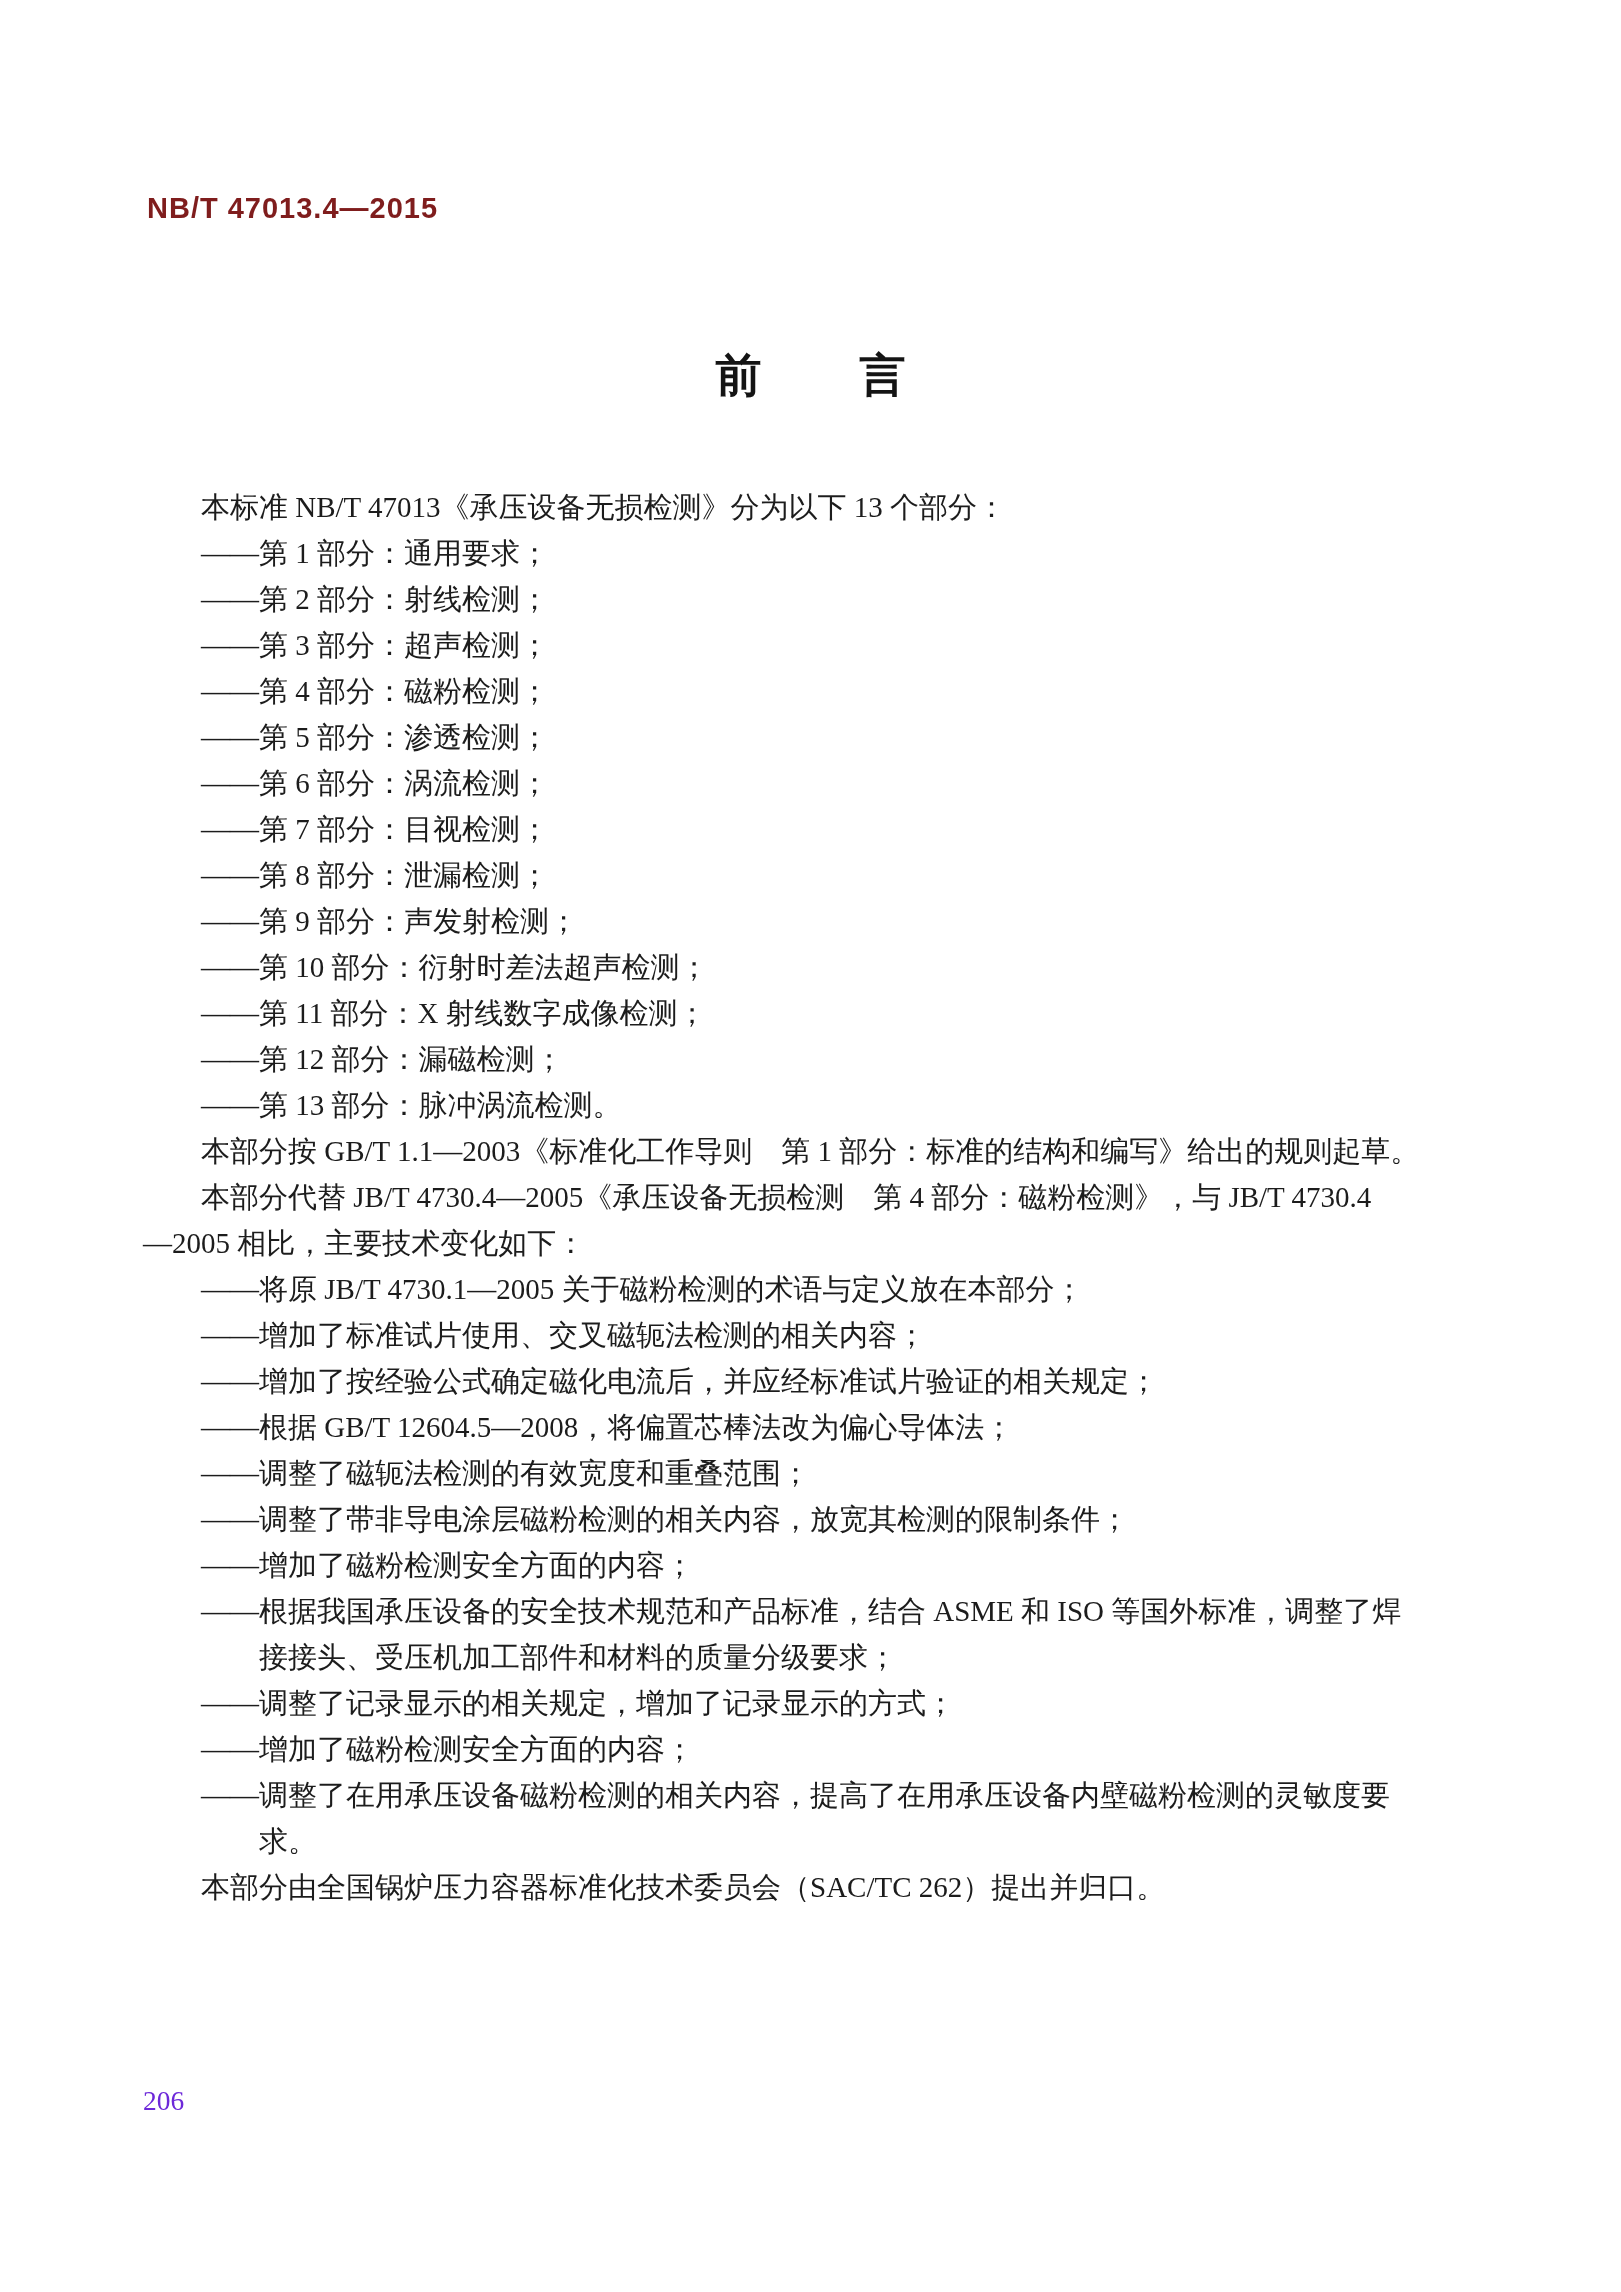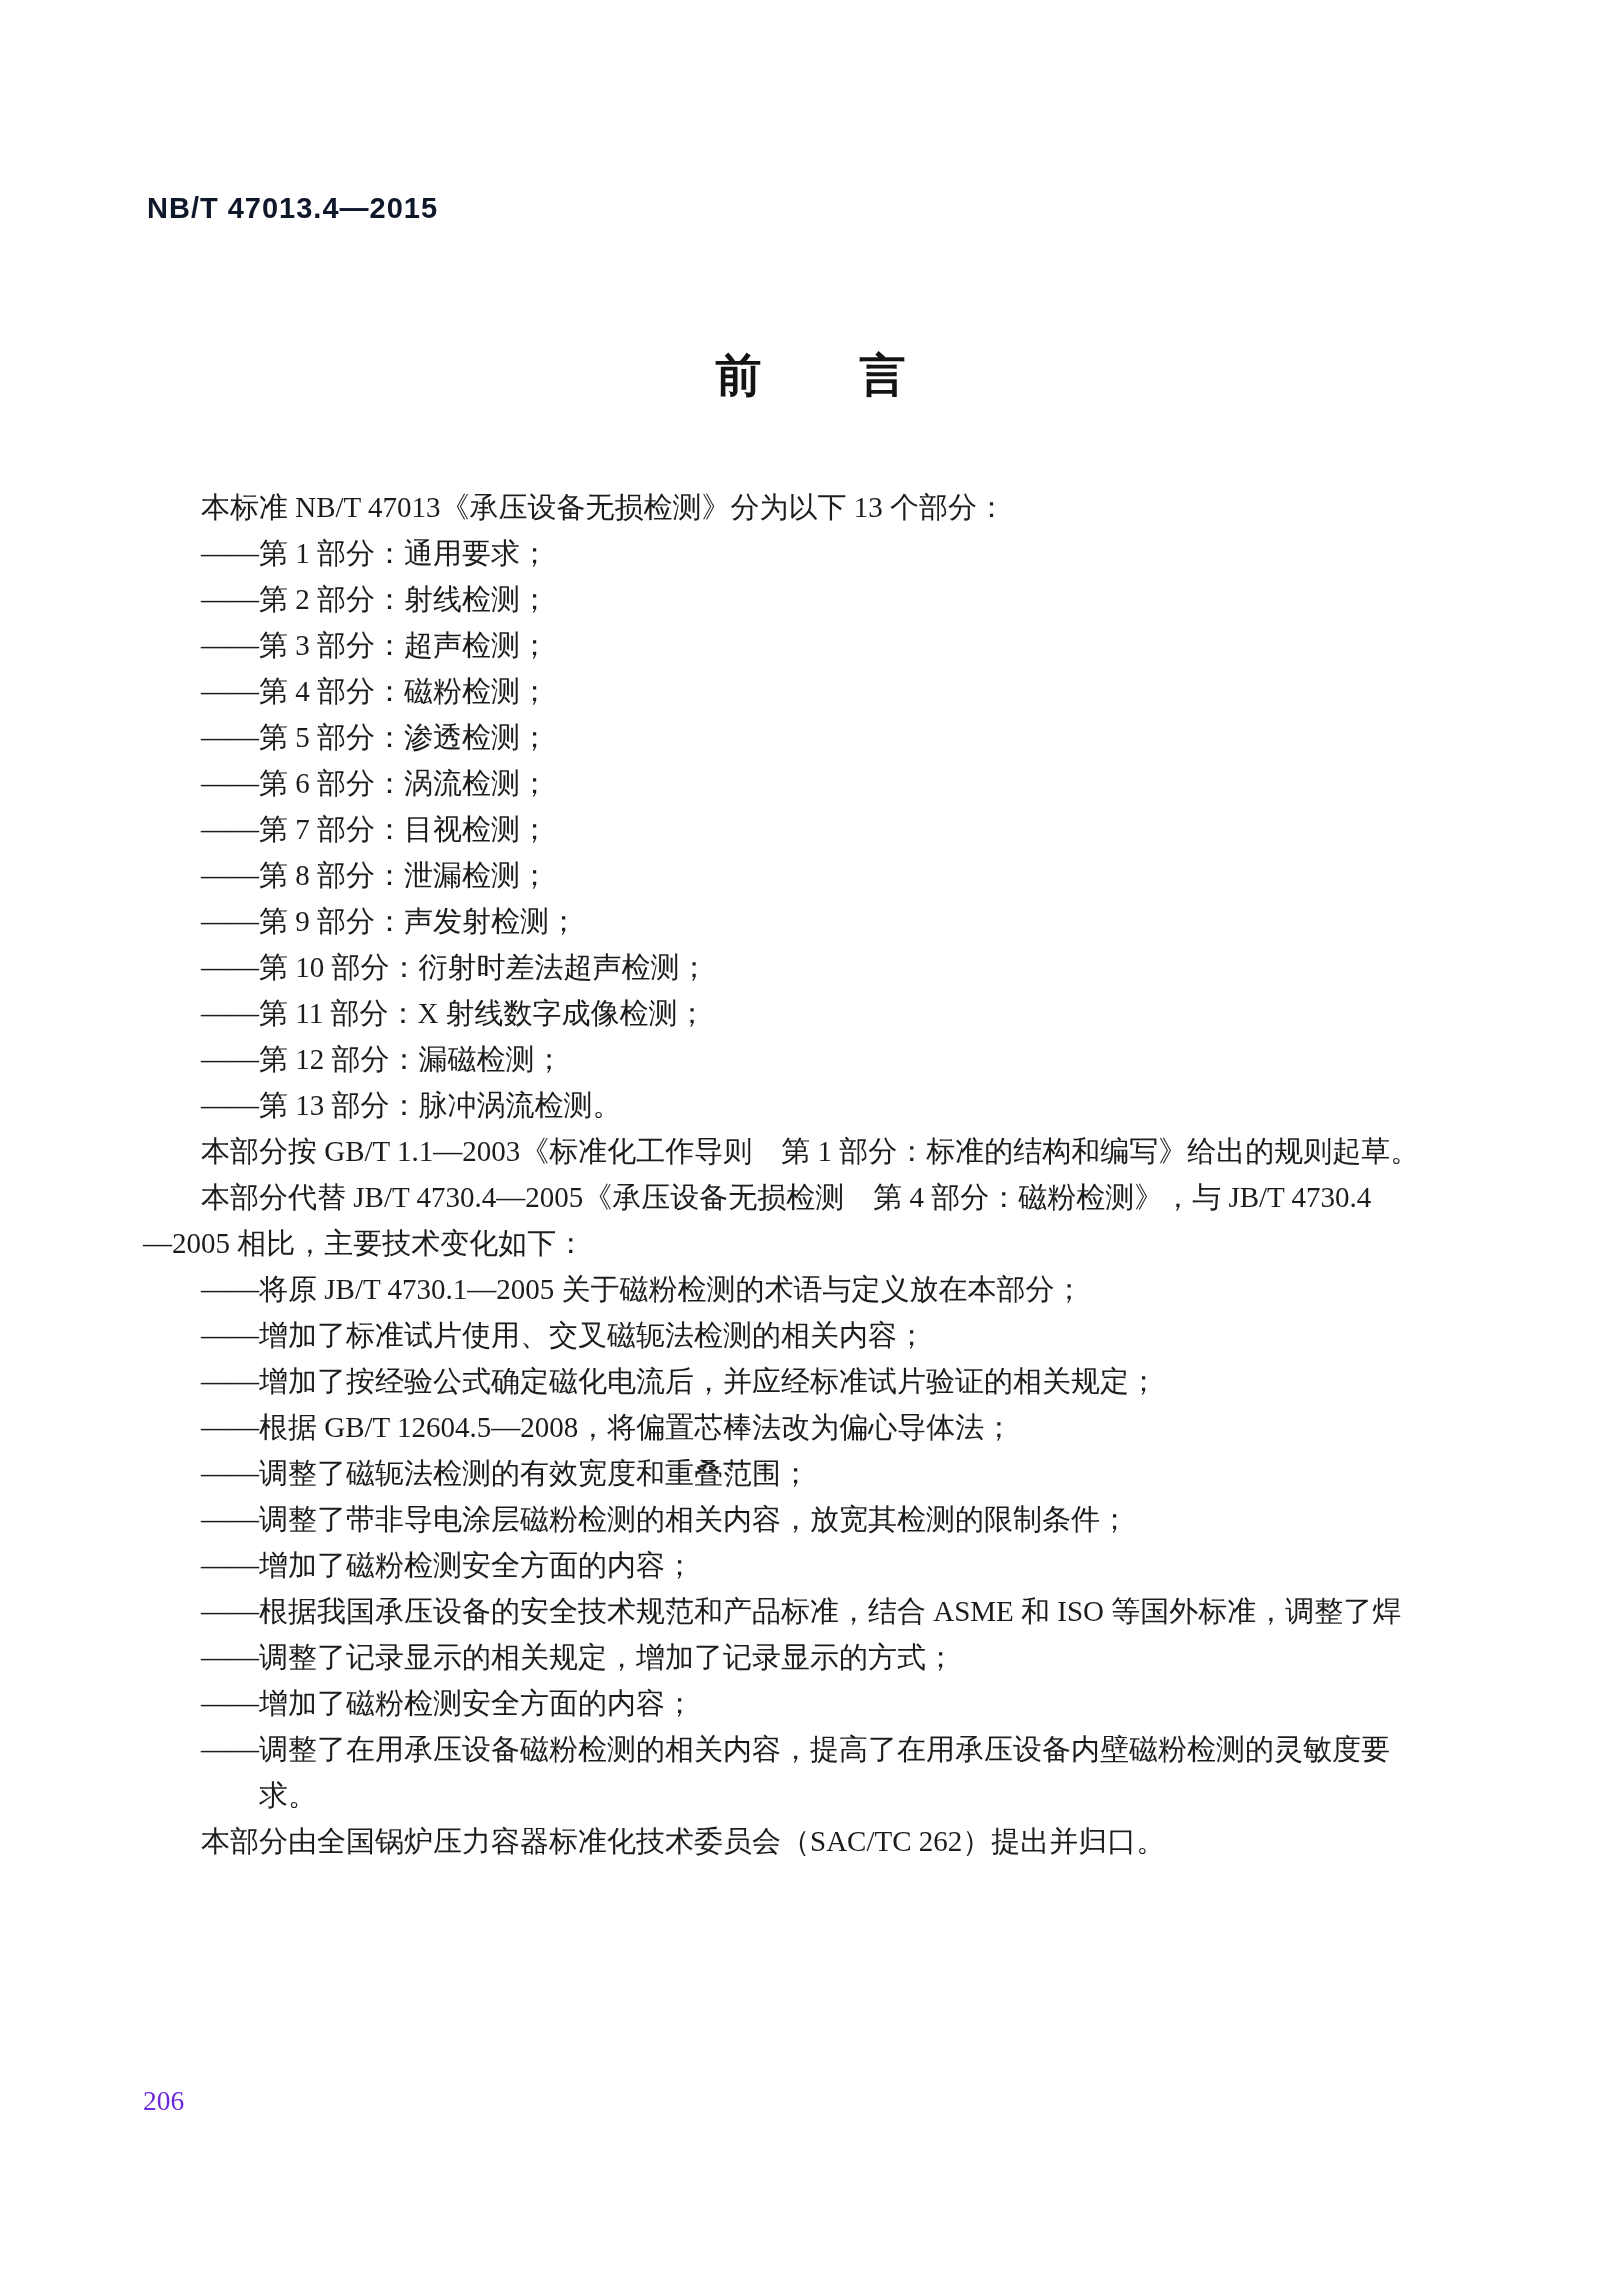--- a/index.html
+++ b/index.html
@@ -18,21 +18,21 @@
     overflow: hidden;
   }
   .doc-number {
     position: absolute;
     left: 147px;
     top: 192px;
     font-family: "Liberation Sans", "DejaVu Sans", sans-serif;
     font-weight: bold;
     font-size: 29px;
     letter-spacing: 1px;
-    color: #0f172a;
+    color: #7f1d1d;
   }
   .title {
     position: absolute;
     top: 345px;
     left: 0;
     width: 100%;
     display: flex;
     justify-content: center;
     gap: 98px;
     font-family: "Liberation Sans", "DejaVu Sans", sans-serif;
@@ -99,20 +99,21 @@
 
     <div class="p dash">——将原 JB/T 4730.1—2005 关于磁粉检测的术语与定义放在本部分；</div>
     <div class="p dash">——增加了标准试片使用、交叉磁轭法检测的相关内容；</div>
     <div class="p dash">——增加了按经验公式确定磁化电流后，并应经标准试片验证的相关规定；</div>
     <div class="p dash">——根据 GB/T 12604.5—2008，将偏置芯棒法改为偏心导体法；</div>
     <div class="p dash">——调整了磁轭法检测的有效宽度和重叠范围；</div>
     <div class="p dash">——调整了带非导电涂层磁粉检测的相关内容，放宽其检测的限制条件；</div>
     <div class="p dash">——增加了磁粉检测安全方面的内容；</div>
 
     <div class="p dash">——根据我国承压设备的安全技术规范和产品标准，结合 ASME 和 ISO 等国外标准，调整了焊</div>
+    <div class="p cont">接接头、受压机加工部件和材料的质量分级要求；</div>
 
     <div class="p dash">——调整了记录显示的相关规定，增加了记录显示的方式；</div>
     <div class="p dash">——增加了磁粉检测安全方面的内容；</div>
 
     <div class="p dash">——调整了在用承压设备磁粉检测的相关内容，提高了在用承压设备内壁磁粉检测的灵敏度要</div>
     <div class="p cont">求。</div>
 
     <div class="p indent">本部分由全国锅炉压力容器标准化技术委员会（SAC/TC 262）提出并归口。</div>
 
   </div>

